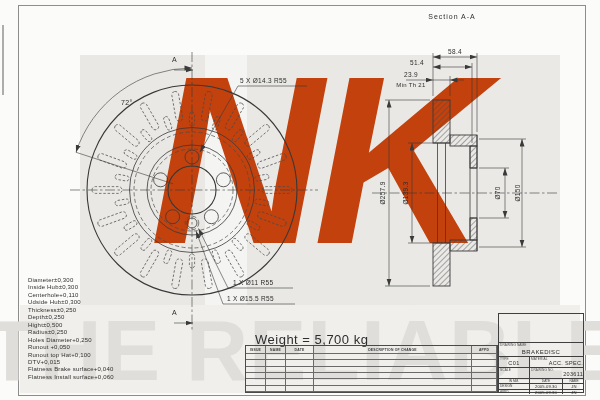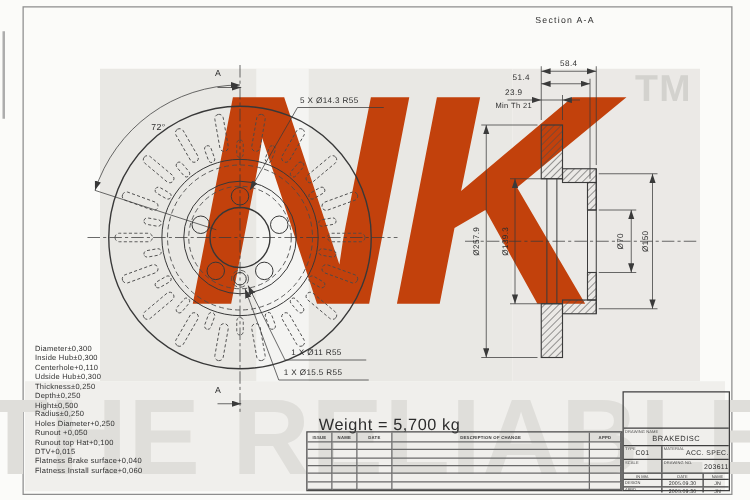--- a/index.html
+++ b/index.html
@@ -61,21 +61,20 @@
 <body>
 
 <div id="page">
 
   <div class="patch" style="left:80px;top:55px;width:330px;height:250px;background:#e9e8e4"></div>
   <div class="patch" style="left:410px;top:55px;width:150px;height:250px;background:#ebe9e6"></div>
   <div class="patch" style="left:20px;top:305px;width:560px;height:88px;background:#f0efec"></div>
   <div class="patch" style="left:205px;top:55px;width:42px;height:250px;background:rgba(255,255,255,.5)"></div>
 
   <div class="wm" id="wm-brand">NK</div>
-  <div class="wm" id="wm-tm">TM</div>
   <div class="wm" id="wm-slogan">THE RELIABLE PART</div>
 
   <div id="frame"></div>
   <div id="scan-edge"></div>
 
   <svg id="linework" width="600" height="400" viewBox="0 0 600 400">
     <defs>
       <pattern id="h45" patternUnits="userSpaceOnUse" width="4" height="4" patternTransform="rotate(45)">
         <line x1="0" y1="0" x2="0" y2="4" stroke="#4a4a4a" stroke-width="0.9"></line>
       </pattern>

